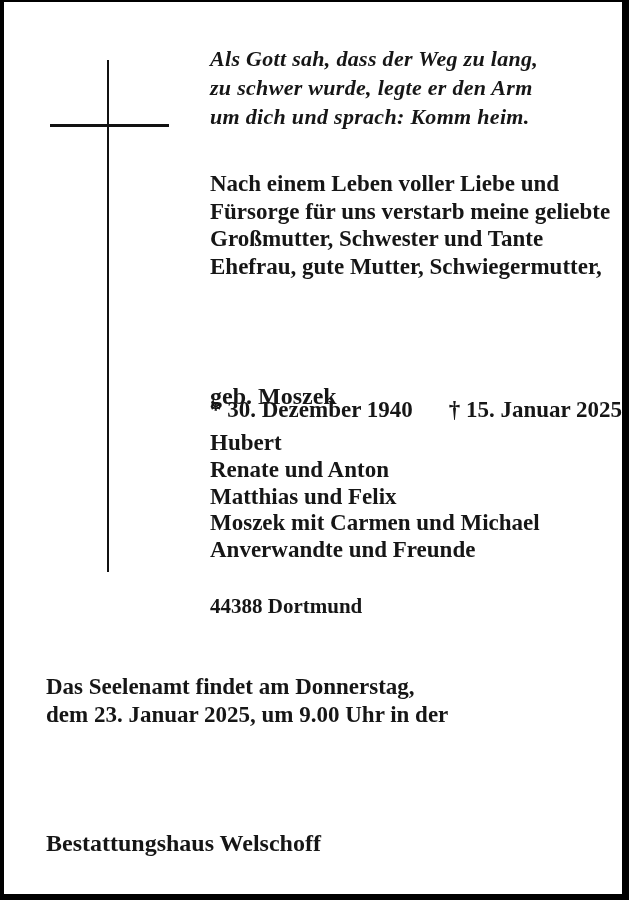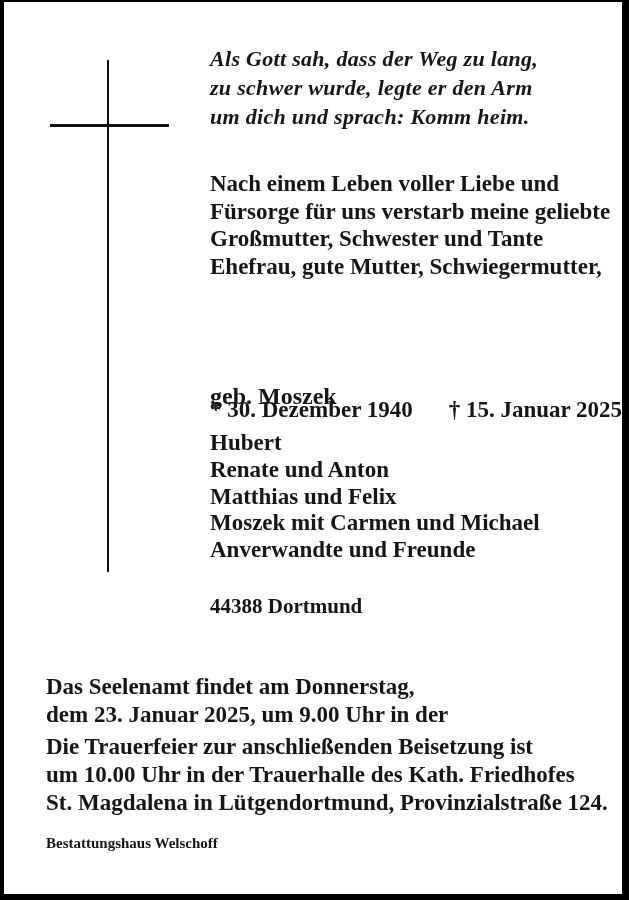--- a/index.html
+++ b/index.html
@@ -76,21 +76,21 @@
     line-height: 28px;
     margin-top: 40px;
   }
   .funeral {
     left: 42px; top: 731px;
     font-size: 23px;
     line-height: 28px;
   }
   .funeral-home {
     left: 42px; top: 826px;
-    font-size: 15px;
+    font-size: 24px;
     line-height: 30px;
   }
 </style>
 </head>
 <body>
 
 <div class="page">
 
   <div>
     <div class="cross-v"></div>
@@ -125,23 +125,18 @@
     <div>Anverwandte und Freunde</div>
   </div>
 
   <div class="block city">44388 Dortmund</div>
 
   <div class="block service">
     <div>Das Seelenamt findet am Donnerstag,</div>
     <div>dem 23. Januar 2025, um 9.00 Uhr in der</div>
   </div>
 
-  <div class="block funeral">
-    <div>Die Trauerfeier zur anschließenden Beisetzung ist</div>
-    <div>um 10.00 Uhr in der Trauerhalle des Kath. Friedhofes</div>
-    <div>St. Magdalena in Lütgendortmund, Provinzialstraße 124.</div>
-  </div>
 
   <div class="block funeral-home">
     <div>Bestattungshaus Welschoff</div>
   </div>
 
 </div>
 
 </body></html>

